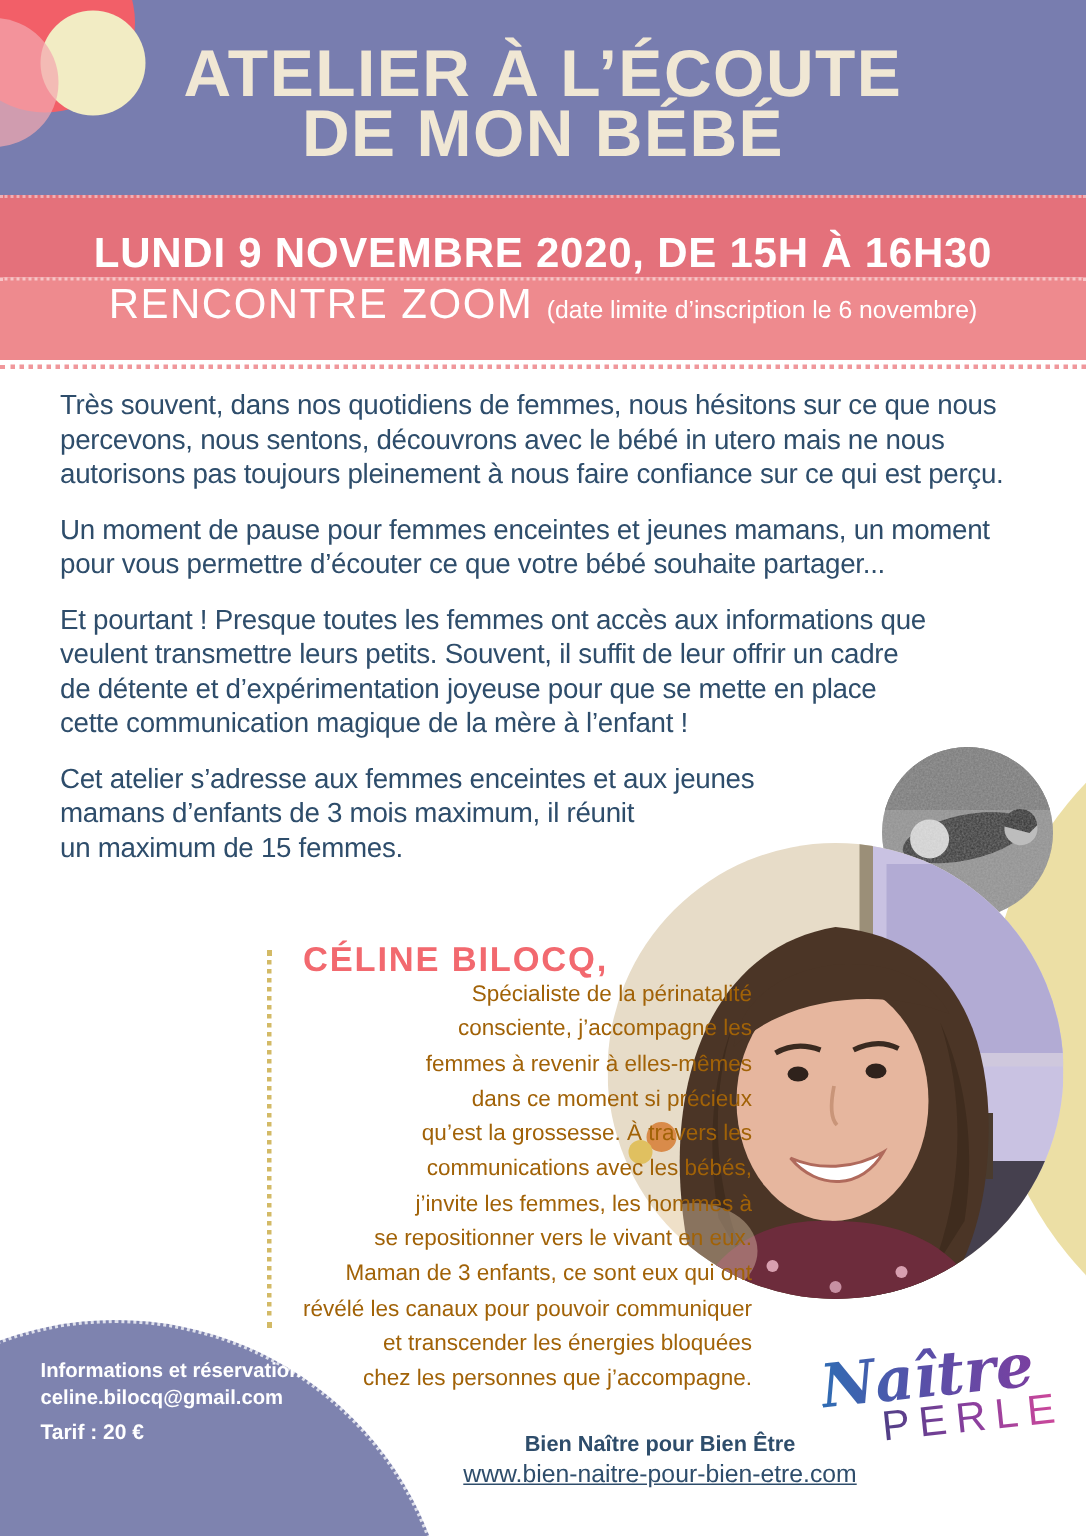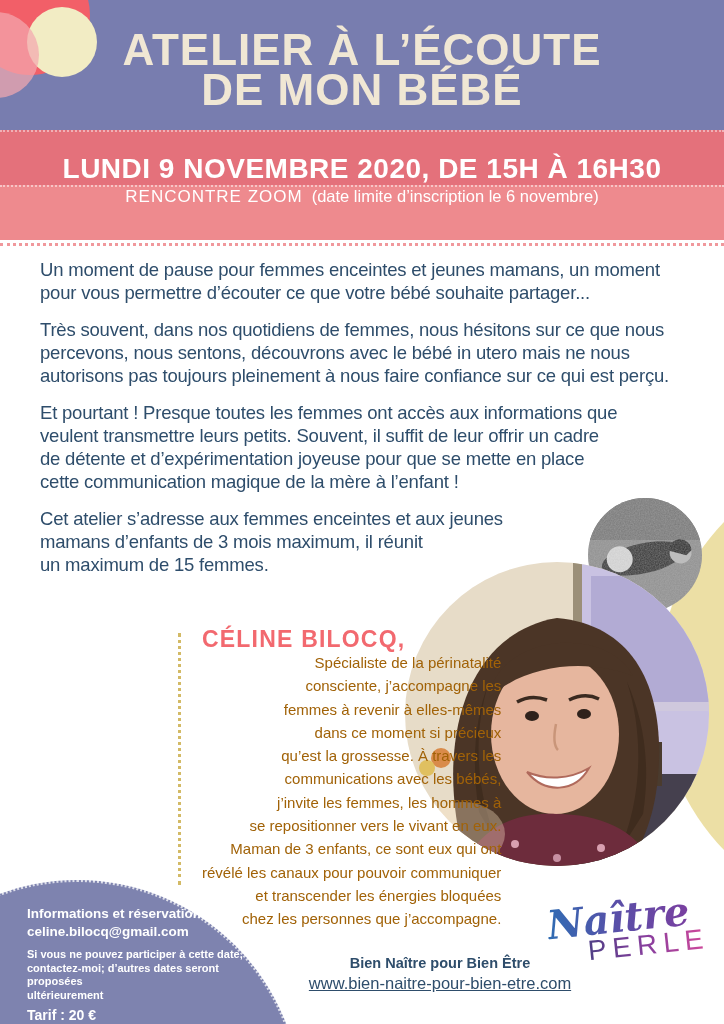--- a/index.html
+++ b/index.html
@@ -17,21 +17,21 @@
   .c-cream{left:27px;top:7px;width:70px;height:70px;background:#f2ecc4;}
   .c-pink{left:-47px;top:12px;width:86px;height:86px;background:rgba(243,168,175,0.72);}
   
   .banner-date{position:absolute;left:0;top:130px;width:724px;height:55px;background:#e4717b;
     border-top:2px dotted rgba(255,255,255,0.45);box-sizing:border-box;z-index:6;
     display:flex;align-items:flex-end;justify-content:center;
     color:#fff;font-weight:bold;font-size:28px;letter-spacing:0.5px;}
   .banner-zoom{position:absolute;left:0;top:185px;width:724px;height:55px;background:#ee8a8e;
     border-top:2px dotted rgba(255,255,255,0.5);box-sizing:border-box;z-index:6;
     display:flex;align-items:baseline;justify-content:center;color:#fff;}
-  .banner-zoom .main{font-size:17px;letter-spacing:1px;}
+  .banner-zoom .main{font-size:28px;letter-spacing:1px;}
   .banner-zoom .detail{font-size:16.5px;margin-left:9px;}
   .dotted-sep{position:absolute;left:0;top:243px;width:724px;height:0;
     border-top:3px dotted #f0989c;z-index:6;}
   
   .body-text{position:absolute;left:40px;top:258px;z-index:5;color:#2e4d6b;
     font-size:18.5px;line-height:23px;letter-spacing:-0.2px;white-space:nowrap;}
   .body-text p{margin:0 0 14px 0;}
   
   .tan-circle{position:absolute;left:658px;top:449px;width:474px;height:474px;border-radius:50%;
     background:#ecdfa5;z-index:1;}
@@ -140,37 +140,36 @@
   </div>
 
   <div class="banner-zoom">
     <span class="main">RENCONTRE ZOOM</span>
     <span class="detail">(date limite d’inscription le 6 novembre)</span>
   </div>
 
   <div class="dotted-sep"></div>
 
   <div class="body-text">
+    <p>Très souvent, dans nos quotidiens de femmes, nous hésitons sur ce que nous<br>percevons, nous sentons, découvrons avec le bébé in utero mais ne nous<br>autorisons pas toujours pleinement à nous faire confiance sur ce qui est perçu.</p>
     <p>Un moment de pause pour femmes enceintes et jeunes mamans, un moment<br>pour vous permettre d’écouter ce que votre bébé souhaite partager...</p>
-    <p>Très souvent, dans nos quotidiens de femmes, nous hésitons sur ce que nous<br>percevons, nous sentons, découvrons avec le bébé in utero mais ne nous<br>autorisons pas toujours pleinement à nous faire confiance sur ce qui est perçu.</p>
     <p>Et pourtant ! Presque toutes les femmes ont accès aux informations que<br>veulent transmettre leurs petits. Souvent, il suffit de leur offrir un cadre<br>de détente et d’expérimentation joyeuse pour que se mette en place<br>cette communication magique de la mère à l’enfant !</p>
     <p>Cet atelier s’adresse aux femmes enceintes et aux jeunes<br>mamans d’enfants de 3 mois maximum, il réunit<br>un maximum de 15 femmes.</p>
   </div>
 
   <div class="gold-dots"></div>
   <div class="presenter-name">CÉLINE BILOCQ,</div>
   <div class="presenter-bio">Spécialiste de la périnatalité<br>consciente, j’accompagne les<br>femmes à revenir à elles-mêmes<br>dans ce moment si précieux<br>qu’est la grossesse. À travers les<br>communications avec les bébés,<br>j’invite les femmes, les hommes à<br>se repositionner vers le vivant en eux.<br>Maman de 3 enfants, ce sont eux qui ont<br>révélé les canaux pour pouvoir communiquer<br>et transcender les énergies bloquées<br>chez les personnes que j’accompagne.</div>
 
   <div class="contact-circle">
     <div class="contact-text">
       <div class="contact-main">
         <div>Informations et réservations :</div>
         <div>celine.bilocq@gmail.com</div>
       </div>
-      <div class="contact-note">Si vous ne pouvez participer à cette date,<br>contactez-moi; d’autres dates seront proposées<br>ultérieurement</div>
       <div class="contact-tarif">Tarif : 20 €</div>
     </div>
   </div>
 
   <div class="footer">
     <div class="brand">Bien Naître pour Bien Être</div>
     <div class="website">www.bien-naitre-pour-bien-etre.com</div>
   </div>
 
   <div class="logo">

